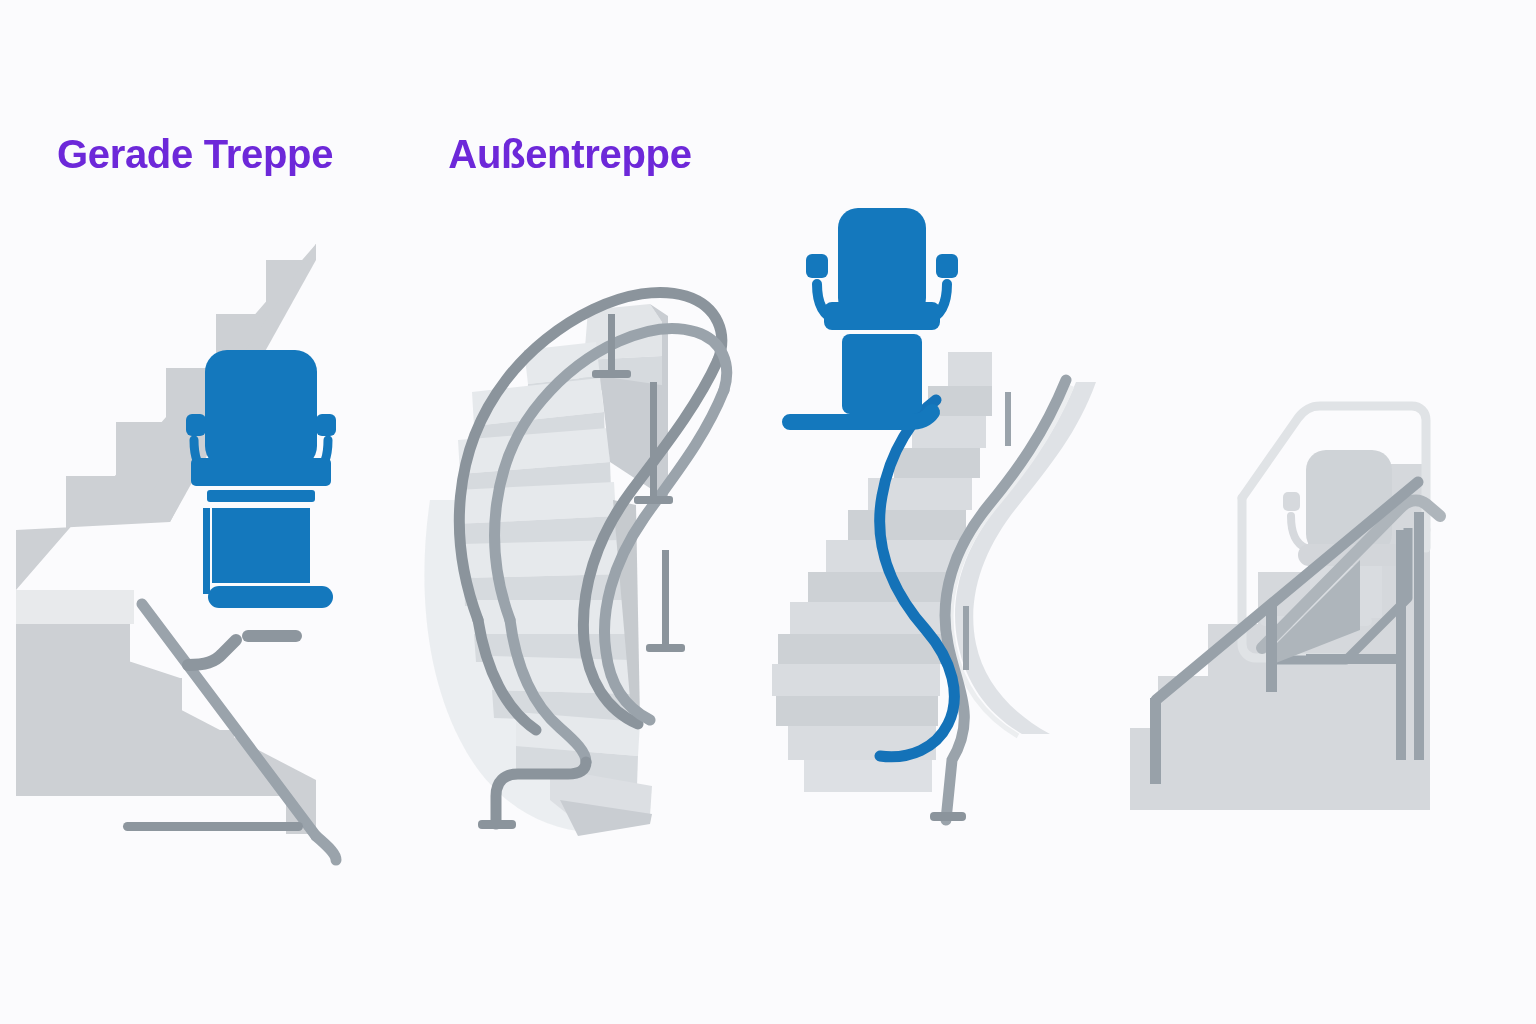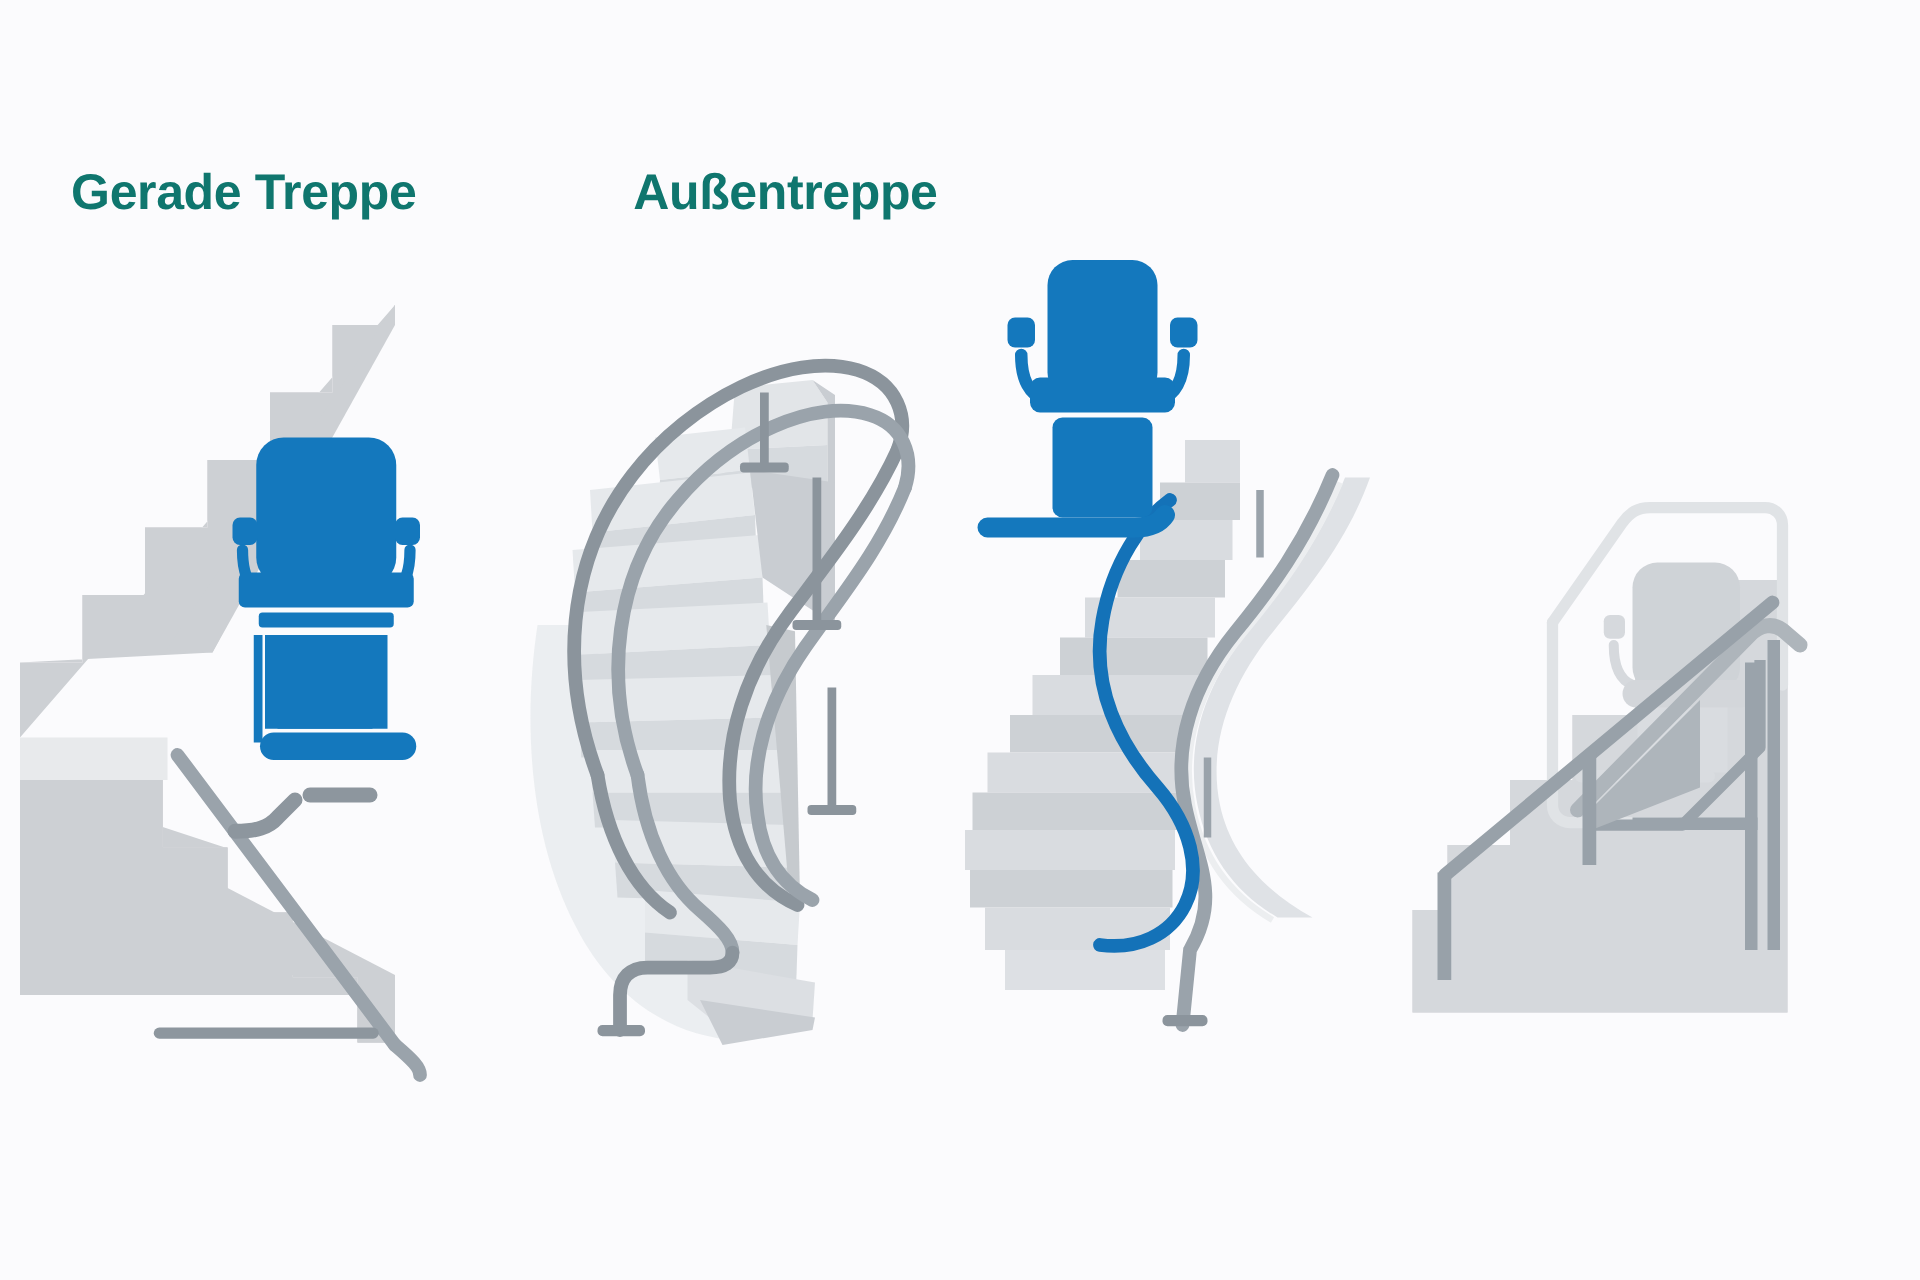--- a/index.html
+++ b/index.html
@@ -29,27 +29,27 @@
     flex-direction: row;
     align-items: center;
   }
   .title-cell {
     flex: 0 0 auto;
     text-align: center;
     font-size: 40px;
     font-weight: bold;
     letter-spacing: -0.3px;
     line-height: 72px;
-    color: #0f766e;
+    color: #6d28d9;
     white-space: nowrap;
   }
   .t1 { width: 390px; }
   .t2 { width: 360px; }
   .t3 { width: 370px; }
-  .t4 { width: 360px; text-align: right; }
+  .t4 { width: 360px; }
 
   .panels-row {
     position: absolute;
     left: 0;
     top: 200px;
     width: 1536px;
     height: 640px;
     display: flex;
     flex-direction: row;
   }

